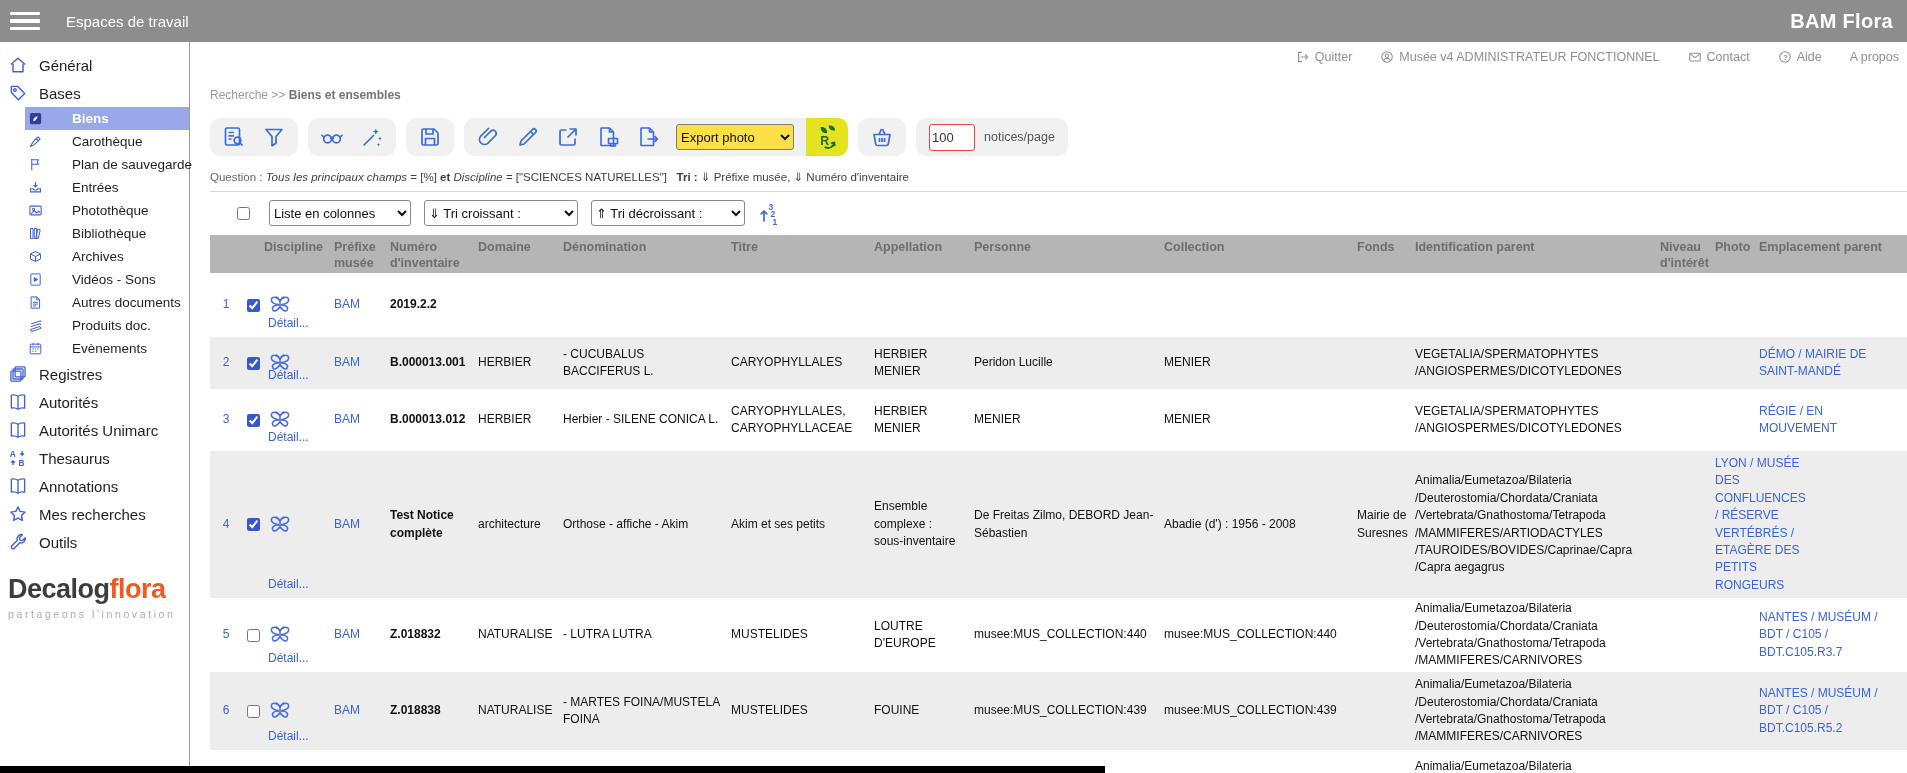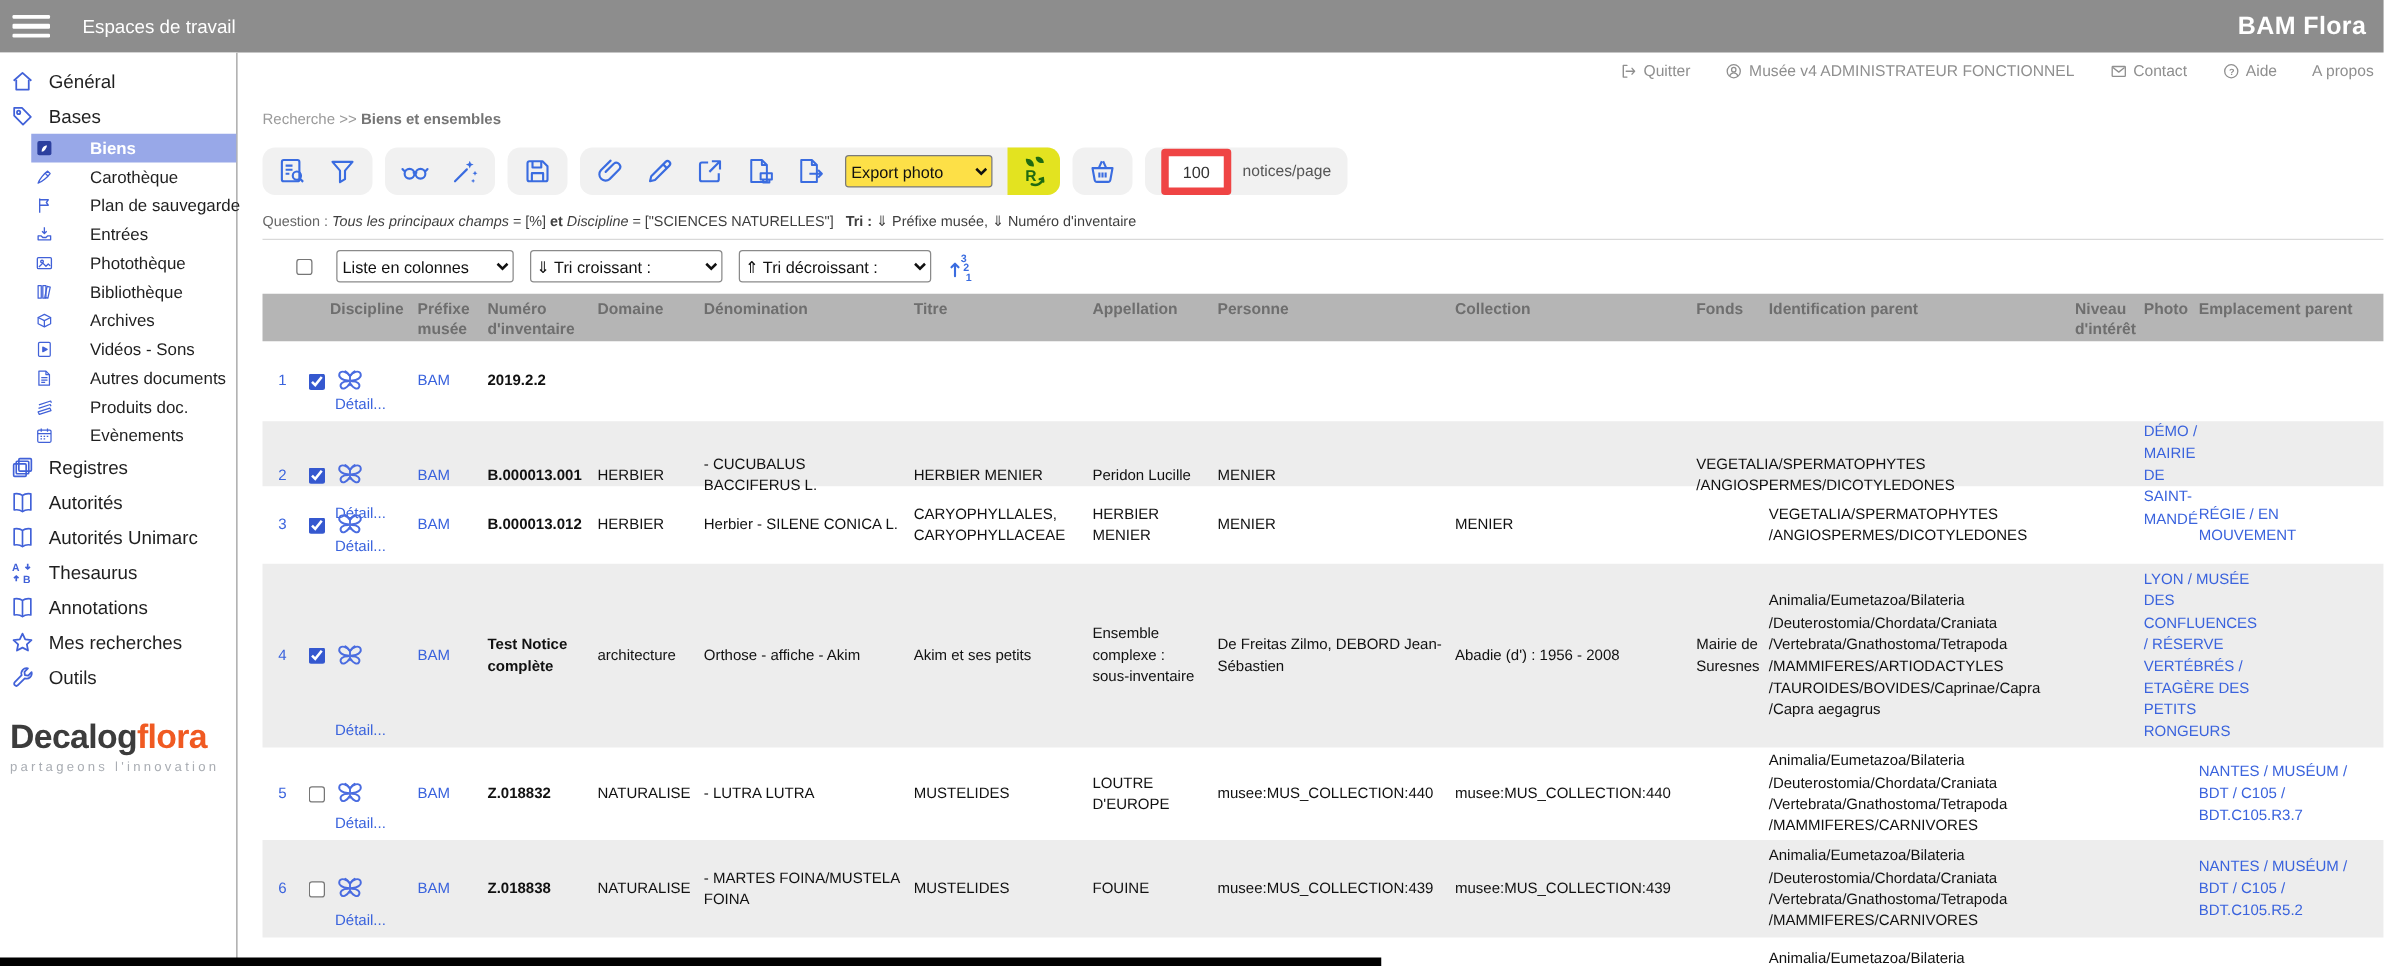--- a/index.html
+++ b/index.html
@@ -43,21 +43,21 @@
 
   .toolbar{display:flex;align-items:center;gap:10px;margin-top:14px;height:38px}
   .tgroup{background:#f1f1f1;border-radius:10px;height:38px;display:flex;align-items:center;gap:16px;padding:0 12px}
   .tbtn{width:24px;height:24px;color:#3a6ce0;cursor:pointer;flex:none}
   .tbtn svg{width:100%;height:100%}
   .tbtn-hl{width:42px;height:38px;background:#e3e320;border-radius:0 10px 10px 0;margin:0 -12px 0 -4px;
            display:flex;align-items:center;justify-content:center;cursor:pointer;color:#1f6b11}
   .tbtn-hl svg{width:26px;height:26px}
   .export-select{height:26px;font-size:13px;border:1px solid #7a7a7a;border-radius:3px;background:#fde047;color:#111;width:118px}
   .notices{background:#f1f1f1;border-radius:10px;height:38px;display:flex;align-items:center;gap:9px;padding:0 13px;font-size:12.5px;color:#555}
-  .notices input{width:40px;height:23px;border:6px solid #ef4444;border-radius:3px;text-align:center;
+  .notices input{width:40px;height:23px;border:1px solid #ef4444;border-radius:3px;text-align:left;
                  font-size:13px;color:#333;font-family:"Liberation Sans",sans-serif}
 
   .question{margin-top:14px;font-size:11.5px;color:#3f3f3f;height:16px;white-space:nowrap}
   .question .lbl{color:#666}
   .question i{}
   .qline{border:none;border-top:1px solid #d9d9d9;margin:5px 0 0}
 
   .sortrow{display:flex;align-items:center;gap:13px;margin-top:7px;padding-left:27px;height:28px}
   .sortrow input[type=checkbox]{width:13px;height:13px;accent-color:#3558cf;margin:0 6px 0 0}
   .sortrow select{height:26px;border:1px solid #8a8a8a;border-radius:3px;font-size:13px;background:#fff;color:#111;
@@ -679,20 +679,21 @@
             <div class="c c-disc">
               <svg class="bfly">
                 <use href="#i-butterfly"></use>
               </svg>
               <span class="detail">Détail...</span>
             </div>
             <div class="c c-blue">BAM</div>
             <div class="c c-numero">B.000013.001</div>
             <div class="c">HERBIER</div>
             <div class="c">- CUCUBALUS BACCIFERUS L.</div>
+            <div class="c">CARYOPHYLLALES</div>
             <div class="c">HERBIER MENIER</div>
             <div class="c">Peridon Lucille</div>
             <div class="c">MENIER</div>
             <div class="c"></div>
             <div class="c">VEGETALIA/SPERMATOPHYTES /ANGIOSPERMES/DICOTYLEDONES</div>
             <div class="c"></div>
             <div class="c"></div>
             <div class="c c-empl">DÉMO / MAIRIE DE SAINT-MANDÉ</div>
           </div>
           <div class="trow">

